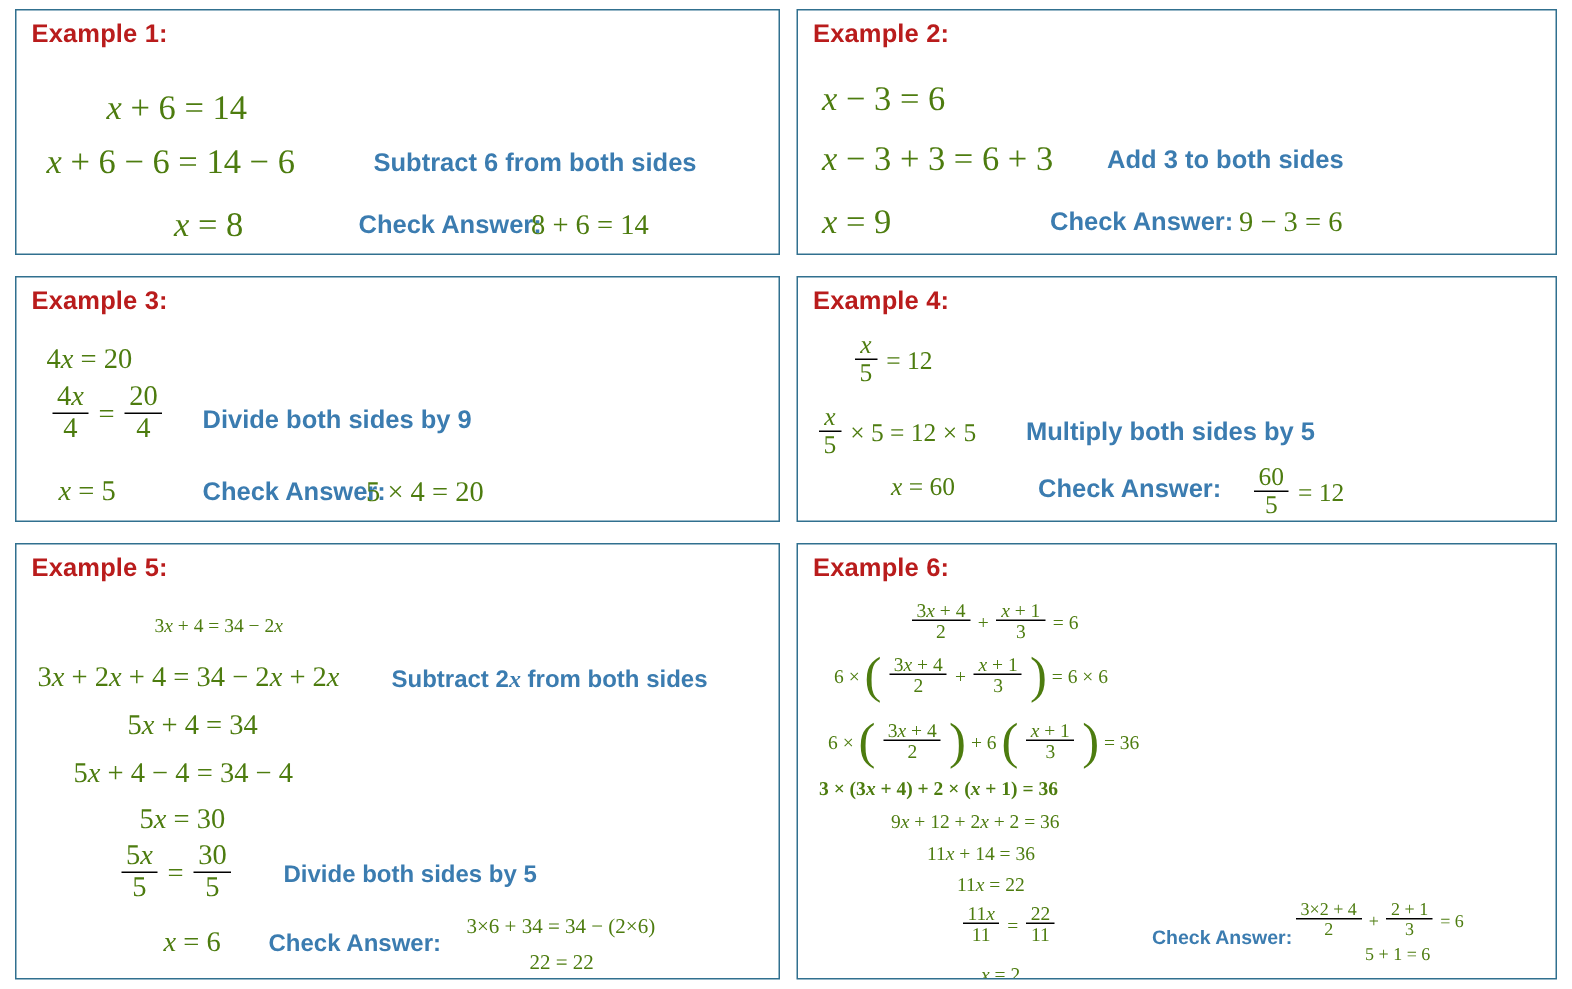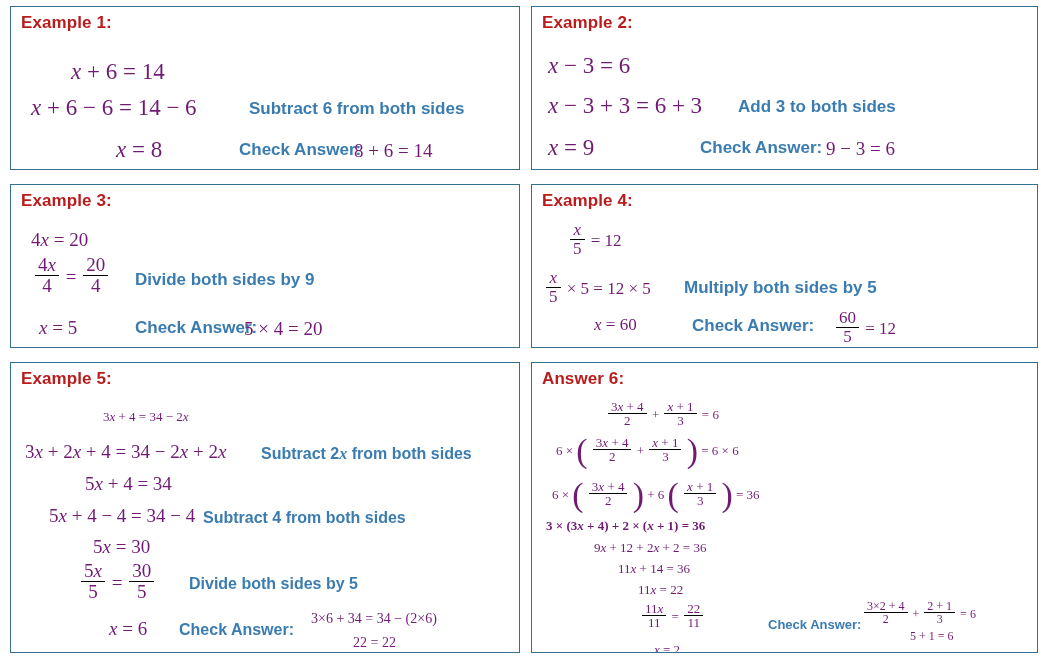--- a/index.html
+++ b/index.html
@@ -24,21 +24,21 @@
   .title{
     color:#b91c1c;
     font-size:17px;
     font-weight:600;
     letter-spacing:0.1px;
     margin:6px 0 2px 10px;
   }
   
   .m{
     font-family:"Liberation Serif", serif;
-    color:#701a75;
+    color:#4d7c0f;
     white-space:nowrap;
     display:inline-block;
     vertical-align:middle;
   }
   .m i{font-style:italic;font-family:"Liberation Serif",serif;}
   .note{
     color:#3B7CB0;
     font-family:"Liberation Sans", sans-serif;
     font-weight:600;
     white-space:nowrap;
@@ -209,21 +209,20 @@
 
   <div class="box" id="box5">
     <div class="title">Example 5:</div>
 
     <div class="m e5-eq1">3<i>x</i> + 4 = 34 − 2<i>x</i></div>
     <div class="m e5-eq2">3<i>x</i> + 2<i>x</i> + 4 = 34 − 2<i>x</i> + 2<i>x</i></div>
     <div class="note e5-n1">Subtract 2<i>x</i> from both sides</div>
 
     <div class="m e5-eq3">5<i>x</i> + 4 = 34</div>
     <div class="m e5-eq4">5<i>x</i> + 4 − 4 = 34 − 4</div>
-    <div class="note e5-n2">Subtract 4 from both sides</div>
 
     <div class="m e5-eq5">5<i>x</i> = 30</div>
 
     <div class="m e5-eq6">
       <span class="frac">
         <span class="num">5<i>x</i></span>
         <span class="den">5</span>
       </span>
       <span style="display:inline-block;vertical-align:middle;">=</span>
       <span class="frac">
@@ -233,21 +232,21 @@
     </div>
     <div class="note e5-n3">Divide both sides by 5</div>
 
     <div class="m e5-eq7"><i>x</i> = 6</div>
     <div class="note e5-n4">Check Answer:</div>
     <div class="m e5-ck1">3×6 + 34 = 34 − (2×6)</div>
     <div class="m e5-ck2">22 = 22</div>
   </div>
 
   <div class="box" id="box6">
-    <div class="title">Answer 6:</div>
+    <div class="title">Example 6:</div>
 
     <div class="m e6-eq1">
       <span class="frac">
         <span class="num">3<i>x</i> + 4</span>
         <span class="den">2</span>
       </span>
       <span style="display:inline-block;vertical-align:middle;">+</span>
       <span class="frac">
         <span class="num"><i>x</i> + 1</span>
         <span class="den">3</span>

